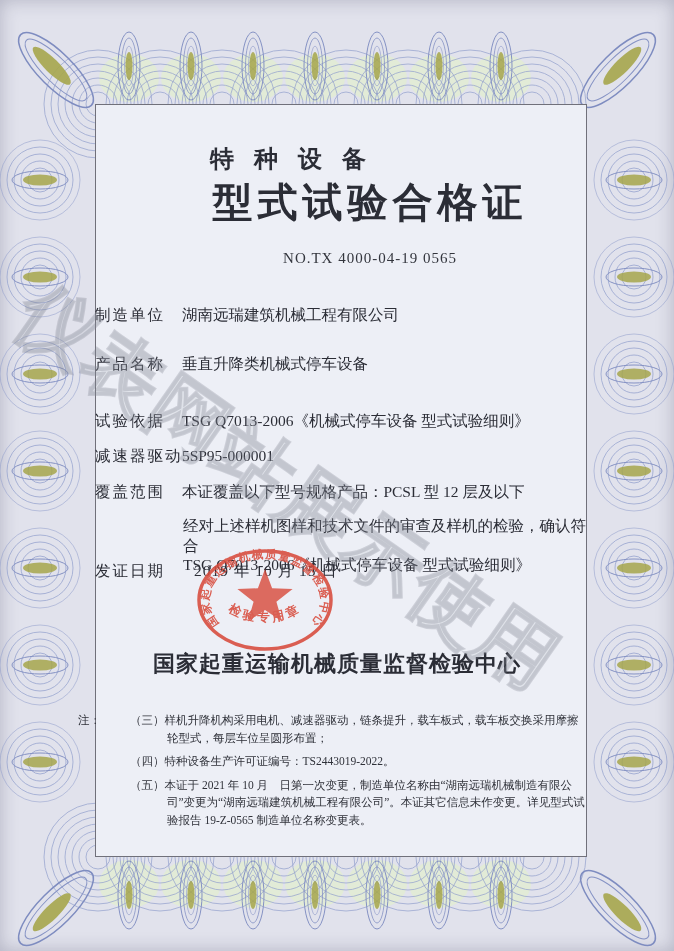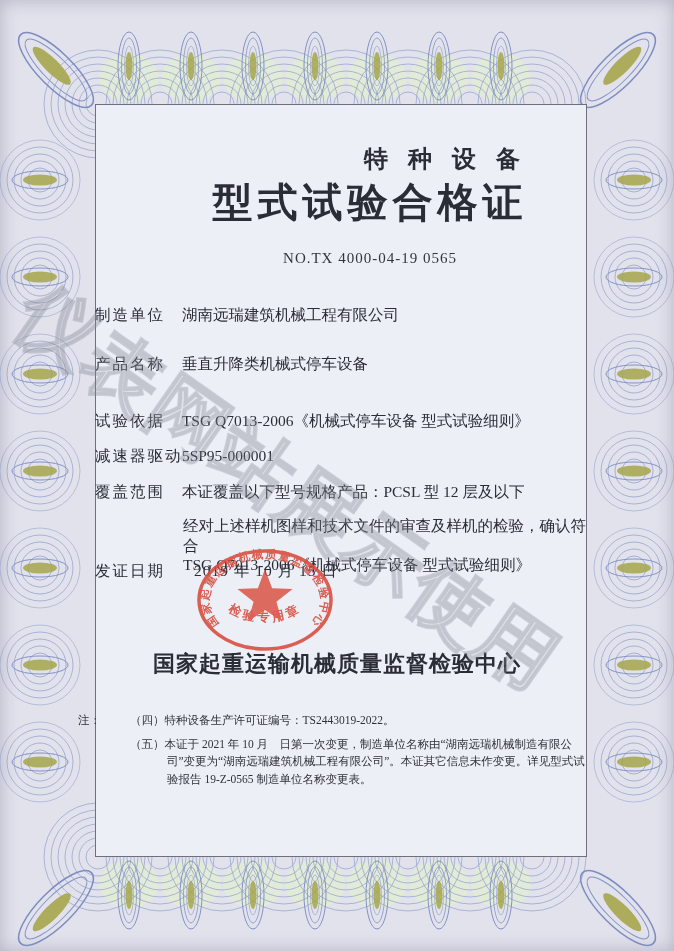--- a/index.html
+++ b/index.html
@@ -14,21 +14,21 @@
   .inner-box{
     position:absolute;left:95px;top:104px;width:492px;height:753px;
     background:#edeff6;border:1px solid #70707a;z-index:1;box-sizing:border-box;
   }
   .content{position:absolute;left:0;top:0;width:674px;height:951px;z-index:2;}
   .tx-box{
     position:absolute;left:107px;top:152px;width:100px;height:74px;
     border:2px solid #2e3038;display:flex;align-items:center;justify-content:center;
     font-size:30px;font-weight:bold;letter-spacing:3px;
   }
-  .title-cat{position:absolute;left:210px;top:143px;width:330px;text-align:right;
+  .title-cat{position:absolute;left:210px;top:143px;width:330px;text-align:left;
     font-size:24px;font-weight:bold;letter-spacing:20px;}
   .title-main{position:absolute;left:140px;top:175px;width:460px;text-align:center;
     font-size:40px;font-weight:bold;letter-spacing:5px;font-family:Liberation Serif, serif;}
   .cert-no{position:absolute;left:140px;top:250px;width:460px;text-align:center;
     font-size:15px;letter-spacing:1px;color:#33353d;}
   .field{position:absolute;left:95px;font-size:15.5px;white-space:nowrap;}
   .field .lab{display:inline-block;width:70px;letter-spacing:2px;}
   .field .val{margin-left:13px;}
   .statement{position:absolute;left:183px;top:516px;width:410px;font-size:15.5px;line-height:19.5px;}
   .issue-row{position:absolute;left:95px;top:561px;font-size:15.5px;}
@@ -205,20 +205,21 @@
     <div class="issue-row">
       <span class="lab">发证日期</span>
       <span class="val">2019 年 10 月 15 日</span>
     </div>
 
     <div class="issuer">国家起重运输机械质量监督检验中心</div>
 
     <div class="notes">
       <div class="notes-label">注：</div>
       <div class="notes-list">
+        <div class="note-item">（三）样机升降机构采用电机、减速器驱动，链条提升，载车板式，载车板交换采用摩擦轮型式，每层车位呈圆形布置；</div>
         <div class="note-item">（四）特种设备生产许可证编号：TS2443019-2022。</div>
         <div class="note-item">（五）本证于 2021 年 10 月　日第一次变更，制造单位名称由“湖南远瑞机械制造有限公司”变更为“湖南远瑞建筑机械工程有限公司”。本证其它信息未作变更。详见型式试验报告 19-Z-0565 制造单位名称变更表。</div>
       </div>
     </div>
 
   </div>
 
   <svg class="seal" width="180" height="140" viewBox="0 0 180 140">
     <defs>
       <path id="sealTopArc" d="M 39,90 A 56,42 0 1 1 131,90" fill="none"></path>

